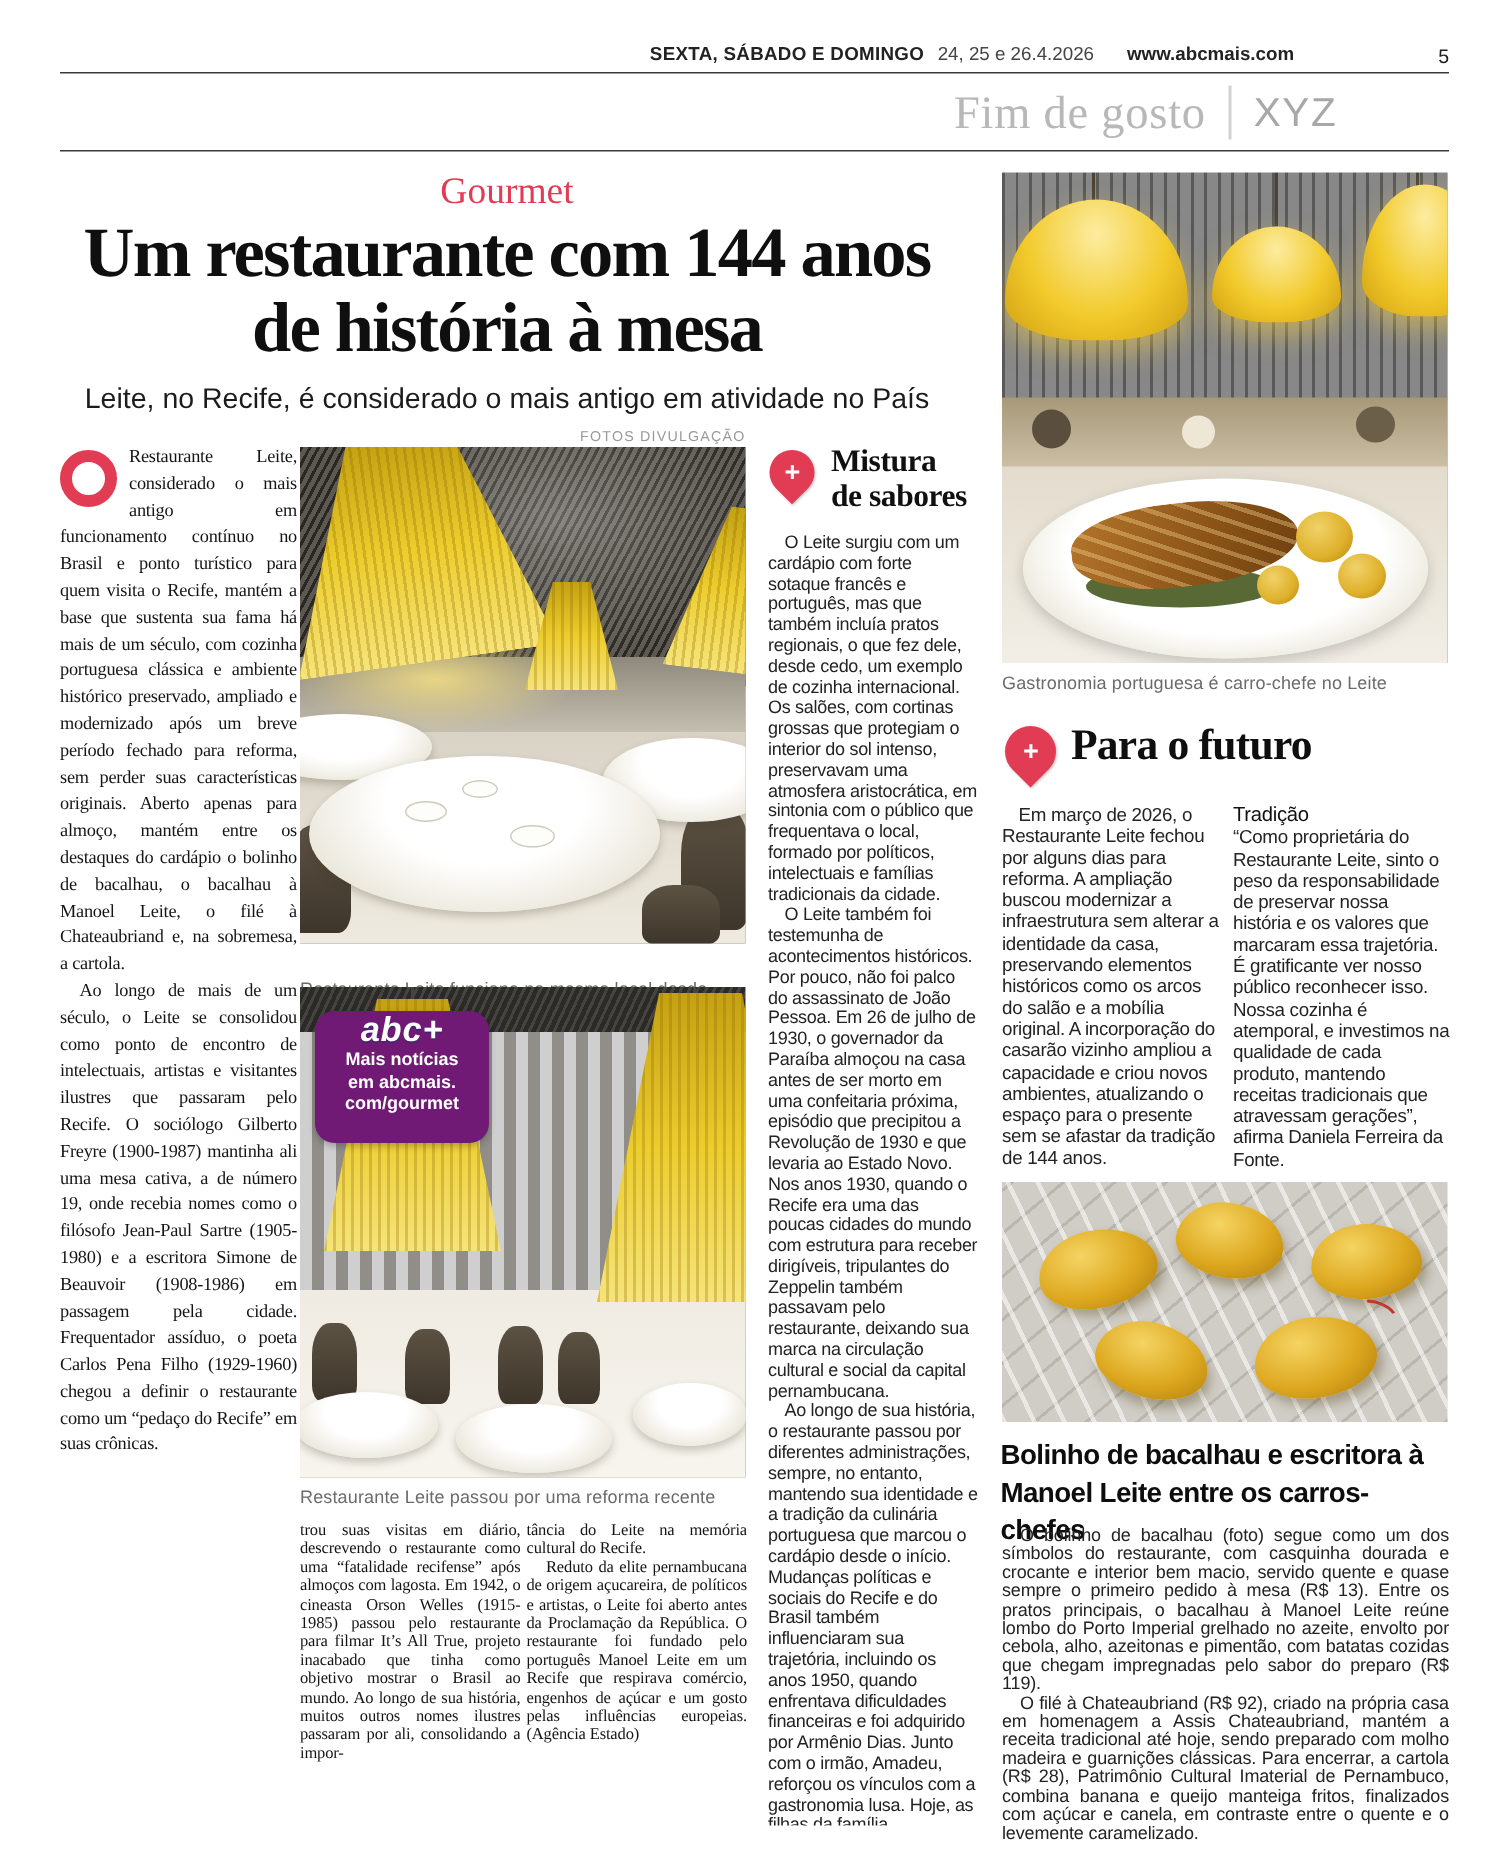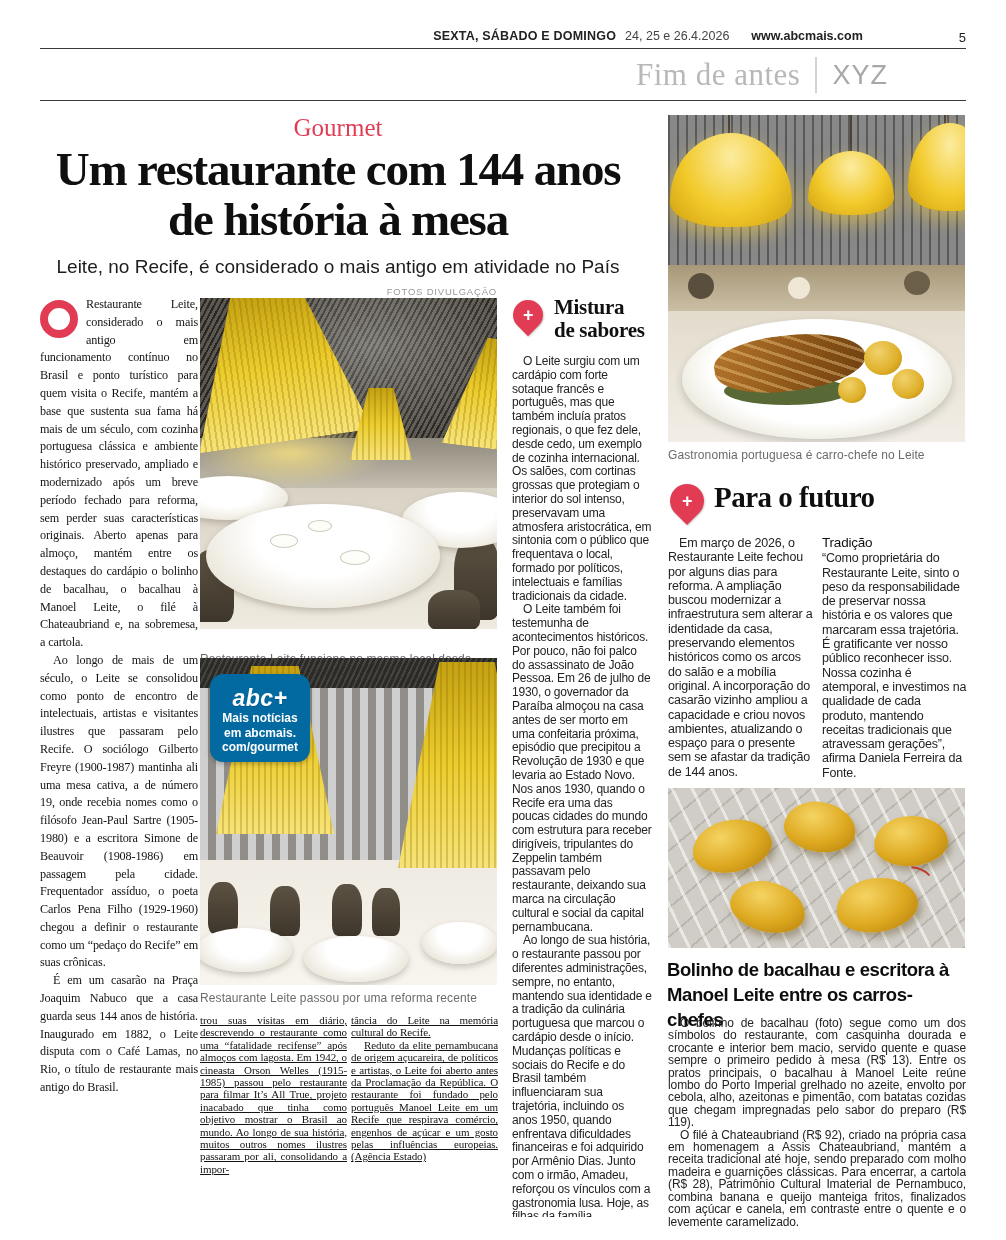--- a/index.html
+++ b/index.html
@@ -27,21 +27,21 @@
   #kicker { top:114px; left:38px; width:600px; text-align:center; font-size:25px; color:#e23c55; }
   #headline { top:144px; left:53px; width:570px; text-align:center; font-size:47px; line-height:50px;
               font-weight:700; letter-spacing:-1.2px; color:#0f0f0f; }
   #subheadline { top:256px; left:38px; width:600px; text-align:center; font-size:19px; color:#1c1c1c; }
 
   
   .bodycol { text-align:justify; color:#141414; overflow:hidden; }
   #col1 { top:296px; left:40px; width:158px; height:942px; font-size:12.2px; line-height:17.8px; letter-spacing:-.15px; }
   #col1 p.ind, #col2b p.ind { text-indent:13px; }
   .ring { float:left; width:38px; height:38px; border:8px solid #e23c55; border-radius:50%; margin:4px 8px 2px 0; }
-  #col2a, #col2b { top:1014px; width:147px; height:224px; font-size:11px; line-height:12.4px; letter-spacing:-.1px;text-decoration:underline; }
+  #col2a, #col2b { top:1014px; width:147px; height:224px; font-size:11px; line-height:12.4px; letter-spacing:-.1px; }
   #col2a { left:200px; } #col2b { left:351px; }
 
   
   .caption { font-size:12px; color:#6b6b6b; letter-spacing:.1px; }
   #photo-credit { top:286px; left:200px; width:297px; text-align:right; font-size:9.5px; color:#9a9a9a; letter-spacing:.8px; }
   #caption1 { top:652px; left:200px; width:297px; }
   #caption2 { top:991px; left:200px; width:297px; }
   #caption3 { top:448px; left:668px; width:297px; }
 
   
@@ -99,22 +99,22 @@
   .p2-cord-a { left:74px; top:0; height:14px; } .p2-cord-b { left:262px; top:0; height:12px; }
   .p2-lamp-a { left:16px; top:8px; width:118px; height:168px; }
   .p2-lamp-b { left:198px; top:4px; width:138px; height:206px; }
   .p2-chair-1 { left:8px;   top:224px; width:30px; height:52px; }
   .p2-chair-2 { left:70px;  top:228px; width:30px; height:50px; }
   .p2-chair-3 { left:132px; top:226px; width:30px; height:52px; }
   .p2-chair-4 { left:172px; top:230px; width:28px; height:48px; }
   .p2-tbl-a { left:-4px; top:270px; width:96px; height:44px; }
   .p2-tbl-b { left:104px; top:278px; width:104px; height:46px; }
   .p2-tbl-c { left:222px; top:264px; width:76px; height:42px; }
-  .abc-badge { position:absolute; left:10px; top:16px; width:100px; height:88px; background:#0369a1;
-    border-radius:13px; text-align:center; padding-top:12px; box-shadow:0 2px 5px rgba(0,0,0,.25); }
+  .abc-badge { position:absolute; left:10px; top:16px; width:116px; height:88px; background:#701a75;
+    border-radius:13px; text-align:center; padding-top:0; box-shadow:0 2px 5px rgba(0,0,0,.25); }
   .abc-logo { color:#fff; font-weight:bold; font-size:23px; line-height:25px; letter-spacing:.5px;
     text-shadow:0 1px 0 rgba(0,60,100,.4); font-style:italic; }
   .abc-line { color:#fff; font-weight:bold; font-size:12px; line-height:14.5px; }
 
   
   .p3-ceiling { position:absolute; inset:0 0 auto 0; height:152px;
     background:linear-gradient(180deg,#3d2f1f,#6b5335 70%,#8a6f47);
     background-image:repeating-linear-gradient(90deg, rgba(0,0,0,.35) 0 2px, transparent 2px 9px); }
   .p3-room { position:absolute; top:150px; left:0; width:297px; height:50px; background:linear-gradient(#a79878,#cec2a9); }
   .p3-band { position:absolute; top:196px; left:0; width:297px; height:131px; background:linear-gradient(#e3dccd,#f2eee6); }
@@ -179,35 +179,34 @@
 </style>
 </head>
 <body>
 
 <div id="masthead" class="abs">
   <span class="mh-days">SEXTA, SÁBADO E DOMINGO</span><span class="mh-date">24, 25 e 26.4.2026</span><span class="mh-site">www.abcmais.com</span>
 </div>
 <div id="page-num" class="abs">5</div>
 <div id="rule-top" class="abs rule"></div>
 <div id="section-row" class="abs">
-  <span id="section-title">Fim de antes</span>
+  <span id="section-title">Fim de gosto</span>
   <span id="section-divider"></span>
   <span id="brand">XYZ</span>
 </div>
 <div id="rule-bottom" class="abs rule"></div>
 
 <div id="kicker" class="abs serif">Gourmet</div>
 <h1 id="headline" class="abs serif">Um restaurante com 144 anos de história à mesa</h1>
 <div id="subheadline" class="abs">Leite, no Recife, é considerado o mais antigo em atividade no País</div>
 <div id="photo-credit" class="abs">FOTOS DIVULGAÇÃO</div>
 
 <div id="col1" class="abs serif bodycol">
   <p><span class="ring"><span class="sr">O</span></span><span>Restaurante Leite, considerado o mais antigo em funcionamento contínuo no Brasil e ponto turístico para quem visita o Recife, mantém a base que sustenta sua fama há mais de um século, com cozinha portuguesa clássica e ambiente histórico preservado, ampliado e modernizado após um breve período fechado para reforma, sem perder suas características originais. Aberto apenas para almoço, mantém entre os destaques do cardápio o bolinho de bacalhau, o bacalhau à Manoel Leite, o filé à Chateaubriand e, na sobremesa, a cartola.</span></p>
   <p class="ind">Ao longo de mais de um século, o Leite se consolidou como ponto de encontro de intelectuais, artistas e visitantes ilustres que passaram pelo Recife. O sociólogo Gilberto Freyre (1900-1987) mantinha ali uma mesa cativa, a de número 19, onde recebia nomes como o filósofo Jean-Paul Sartre (1905-1980) e a escritora Simone de Beauvoir (1908-1986) em passagem pela cidade. Frequentador assíduo, o poeta Carlos Pena Filho (1929-1960) chegou a definir o restaurante como um “pedaço do Recife” em suas crônicas.</p>
-  <p class="ind">É em um casarão na Praça Joaquim Nabuco que a casa guarda seus 144 anos de história. Inaugurado em 1882, o Leite disputa com o Café Lamas, no Rio, o título de restaurante mais antigo do Brasil.</p>
 
 </div>
 
 <div id="photo1" class="abs photo">
   <div class="p1-ceiling"></div>
   <div class="p1-wall"></div>
   <div class="p1-floor"></div>
   <div class="glow p1-glow-a"></div>
   <div class="cone p1-lamp-a"></div>
   <div class="cone p1-lamp-b"></div>

